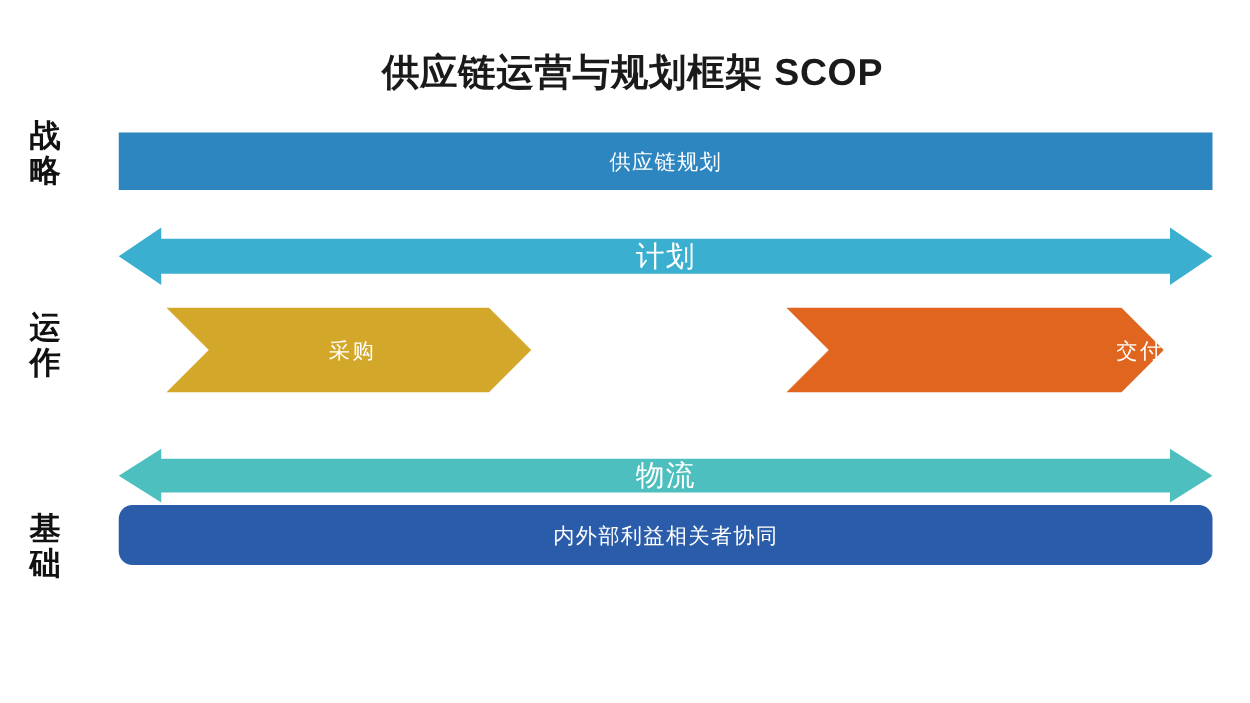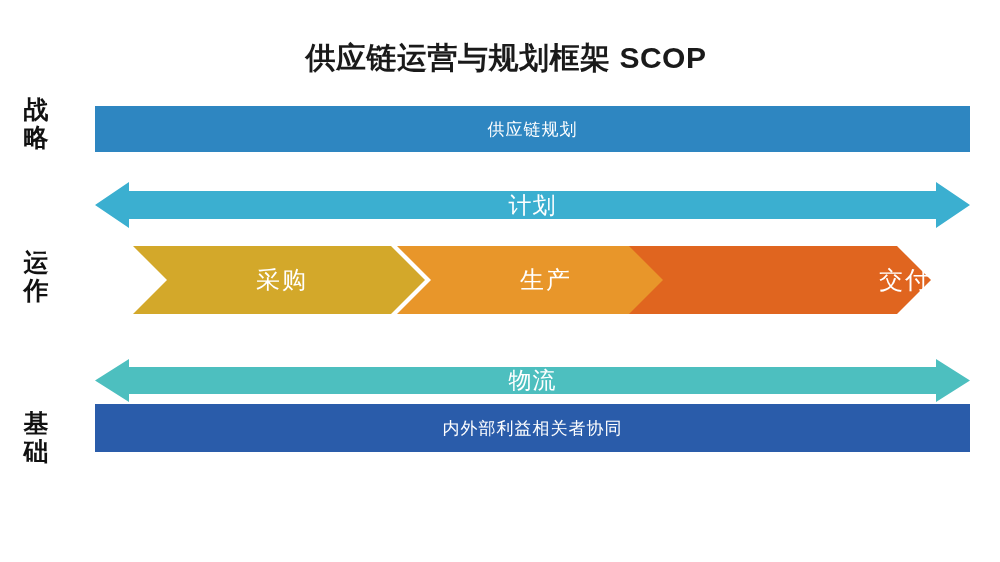--- a/index.html
+++ b/index.html
@@ -72,20 +72,21 @@
     height: 46px;
     background: #2E86C1;
   }
 
   #bar-stakeholder-collaboration {
     left: 95px;
     top: 404px;
     width: 875px;
     height: 48px;
     background: #2A5CAA;
+    border-radius: 11px;
   }
 
   #bar-esg {
     left: 95px;
     top: 466px;
     width: 875px;
     height: 48px;
     background: #2A5CAA;
   }
 
@@ -149,21 +150,21 @@
     left: 0;
     top: 0;
     width: 100%;
     height: 100%;
     display: block;
   }
   .chevron .chev-text {
     position: relative;
     z-index: 2;
     color: #ffffff;
-    font-size: 24px;
+    font-size: 17px;
     letter-spacing: 2px;
     white-space: nowrap;
     margin-left: 6px;
   }
 
   #chevron-sourcing  { left: 0px;   width: 292px; }
   #chevron-making    { left: 264px; width: 292px; }
   #chevron-delivery  { left: 496px; width: 302px; justify-content: flex-end; }
 </style>
 </head>
@@ -199,26 +200,20 @@
 
   <div id="chevron-row">
 
     <div class="chevron" id="chevron-sourcing">
       <svg viewBox="0 0 292 68" preserveAspectRatio="none">
         <polygon points="0,0 258,0 292,34 258,68 0,68 34,34" fill="#D3A82A"></polygon>
       </svg>
       <span class="chev-text">采购</span>
     </div>
 
-    <div class="chevron" id="chevron-making">
-      <svg viewBox="0 0 292 68" preserveAspectRatio="none">
-        <polygon points="0,0 258,0 292,34 258,68 0,68 34,34" fill="#E8962A"></polygon>
-      </svg>
-      <span class="chev-text">生产</span>
-    </div>
 
     <div class="chevron" id="chevron-delivery">
       <svg viewBox="0 0 302 68" preserveAspectRatio="none">
         <polygon points="0,0 268,0 302,34 268,68 0,68 34,34" fill="#E0651F"></polygon>
       </svg>
       <span class="chev-text">交付</span>
     </div>
 
   </div>
 

